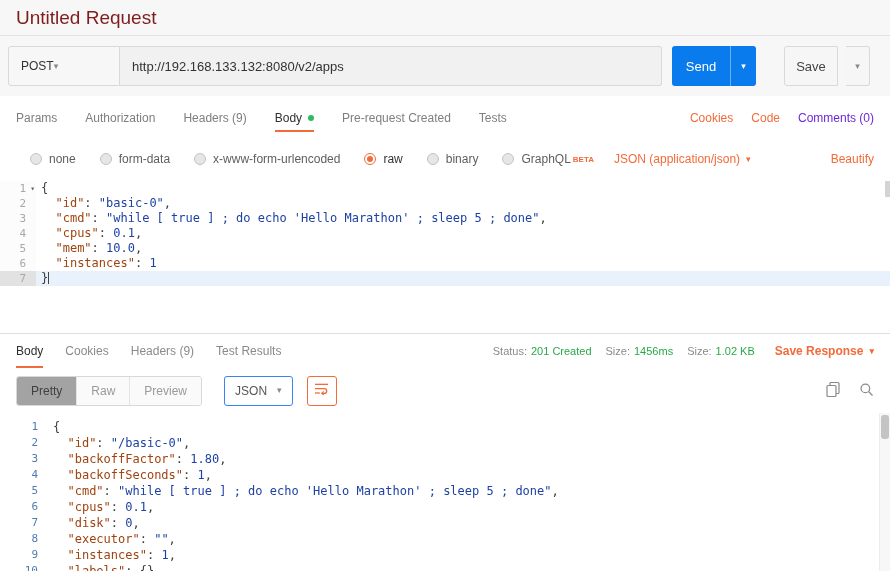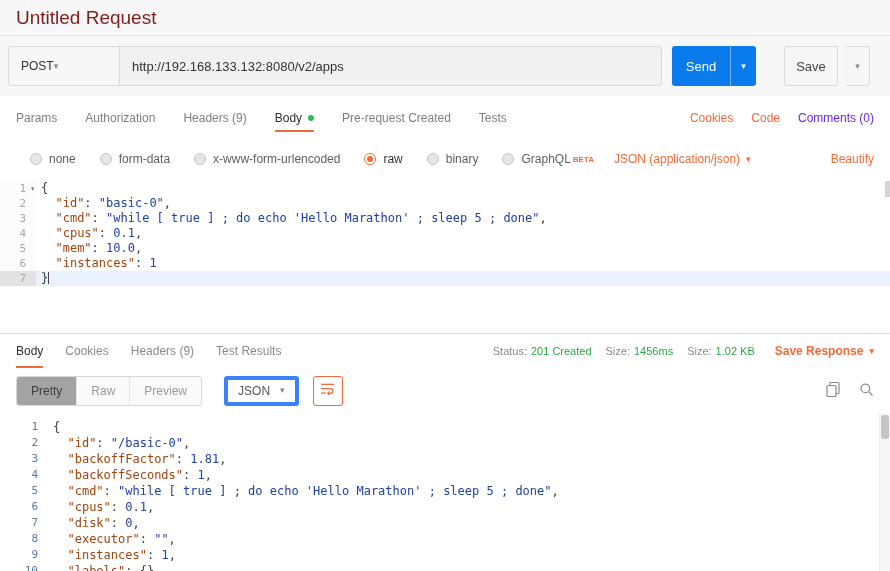--- a/index.html
+++ b/index.html
@@ -118,21 +118,21 @@
   
   .resp-toolbar { height:45px; display:flex; align-items:center; padding:0 16px; }
   .seg-group { display:flex; border:1px solid #d8d8d8; border-radius:3px; overflow:hidden; height:30px; background:#fafafa; }
   .seg {
     padding:0 14px; display:flex; align-items:center; color:#9a9a9a;
     border-right:1px solid #e4e4e4; cursor:pointer; background:#fafafa;
   }
   .seg:last-child { border-right:none; }
   .seg.active { background:#a3a3a3; color:#3f3f3f; }
   .fmt-select {
-    height:30px; border:4px solid #3b82f6; border-radius:3px; background:#fff;
+    height:30px; border:1px solid #3b82f6; border-radius:3px; background:#fff;
     display:flex; align-items:center; gap:10px; padding:0 10px; color:#555;
     margin-left:22px; cursor:pointer;
   }
   .wrap-btn {
     width:30px; height:30px; border:1px solid #F26B3A; border-radius:3px; background:#fff;
     display:flex; align-items:center; justify-content:center; margin-left:14px; cursor:pointer;
   }
   .toolbar-right { margin-left:auto; display:flex; align-items:center; gap:18px; }
   .icon-btn { background:none; border:none; cursor:pointer; display:flex; align-items:center; }
 
@@ -306,21 +306,21 @@
       </button>
     </div>
   </div>
 
   <div class="editor response-editor" id="response-editor">
     <div class="v-scrollbar">
       <div class="v-thumb"></div>
     </div>
   <div class="code-row"><div class="gutter-cell">1</div><div class="code-cell"><span class="tok-plain">{</span></div></div>
       <div class="code-row"><div class="gutter-cell">2</div><div class="code-cell"><span class="tok-plain">  </span><span class="tok-key">"id"</span><span class="tok-plain">: </span><span class="tok-str">"/basic-0"</span><span class="tok-plain">,</span></div></div>
-      <div class="code-row"><div class="gutter-cell">3</div><div class="code-cell"><span class="tok-plain">  </span><span class="tok-key">"backoffFactor"</span><span class="tok-plain">: </span><span class="tok-num">1.81</span><span class="tok-plain">,</span></div></div>
+      <div class="code-row"><div class="gutter-cell">3</div><div class="code-cell"><span class="tok-plain">  </span><span class="tok-key">"backoffFactor"</span><span class="tok-plain">: </span><span class="tok-num">1.80</span><span class="tok-plain">,</span></div></div>
       <div class="code-row"><div class="gutter-cell">4</div><div class="code-cell"><span class="tok-plain">  </span><span class="tok-key">"backoffSeconds"</span><span class="tok-plain">: </span><span class="tok-num">1</span><span class="tok-plain">,</span></div></div>
       <div class="code-row"><div class="gutter-cell">5</div><div class="code-cell"><span class="tok-plain">  </span><span class="tok-key">"cmd"</span><span class="tok-plain">: </span><span class="tok-str">"while [ true ] ; do echo 'Hello Marathon' ; sleep 5 ; done"</span><span class="tok-plain">,</span></div></div>
       <div class="code-row"><div class="gutter-cell">6</div><div class="code-cell"><span class="tok-plain">  </span><span class="tok-key">"cpus"</span><span class="tok-plain">: </span><span class="tok-num">0.1</span><span class="tok-plain">,</span></div></div>
       <div class="code-row"><div class="gutter-cell">7</div><div class="code-cell"><span class="tok-plain">  </span><span class="tok-key">"disk"</span><span class="tok-plain">: </span><span class="tok-num">0</span><span class="tok-plain">,</span></div></div>
       <div class="code-row"><div class="gutter-cell">8</div><div class="code-cell"><span class="tok-plain">  </span><span class="tok-key">"executor"</span><span class="tok-plain">: </span><span class="tok-str">""</span><span class="tok-plain">,</span></div></div>
       <div class="code-row"><div class="gutter-cell">9</div><div class="code-cell"><span class="tok-plain">  </span><span class="tok-key">"instances"</span><span class="tok-plain">: </span><span class="tok-num">1</span><span class="tok-plain">,</span></div></div>
       <div class="code-row"><div class="gutter-cell">10</div><div class="code-cell"><span class="tok-plain">  </span><span class="tok-key">"labels"</span><span class="tok-plain">: {},</span></div></div>
     </div>
 
 </div>

